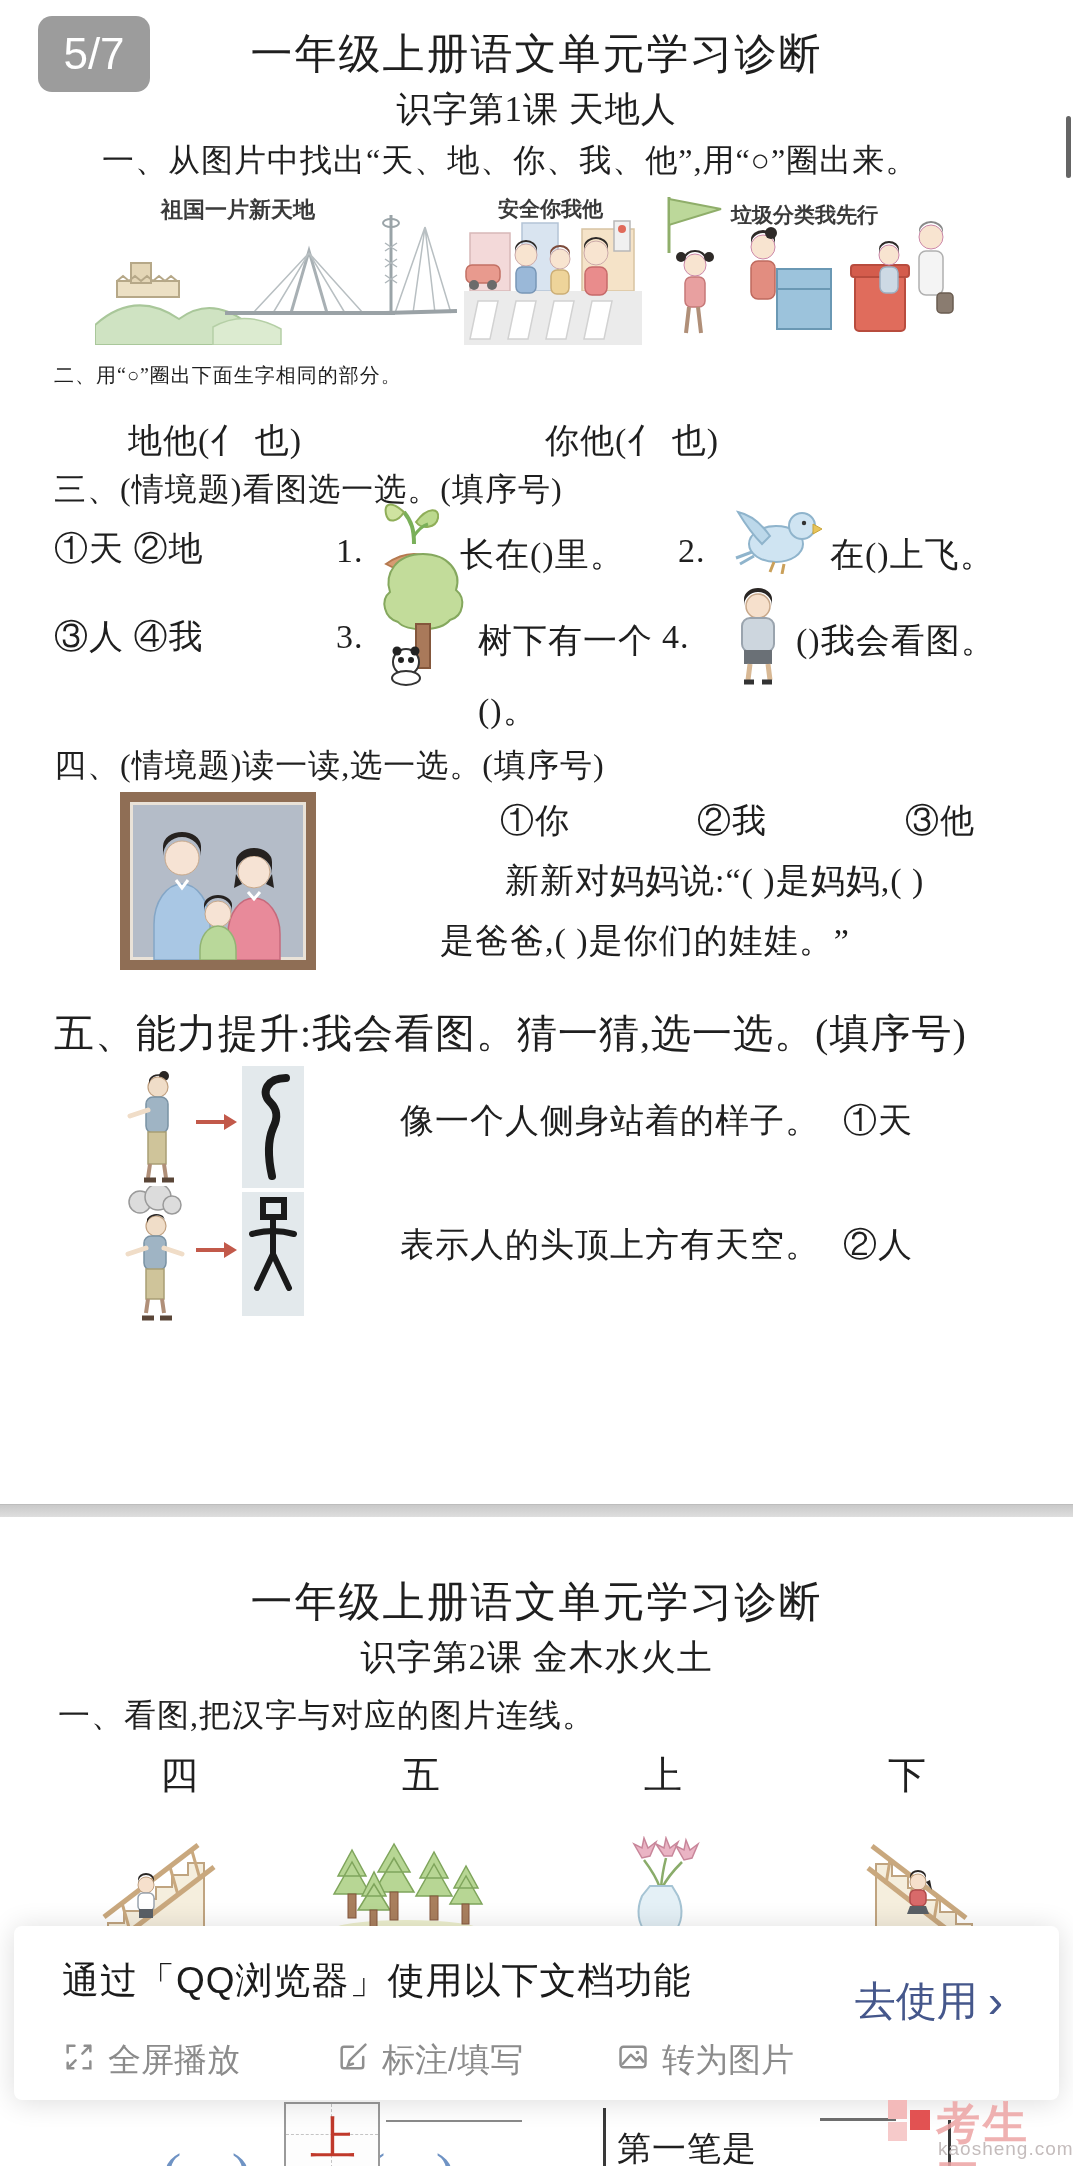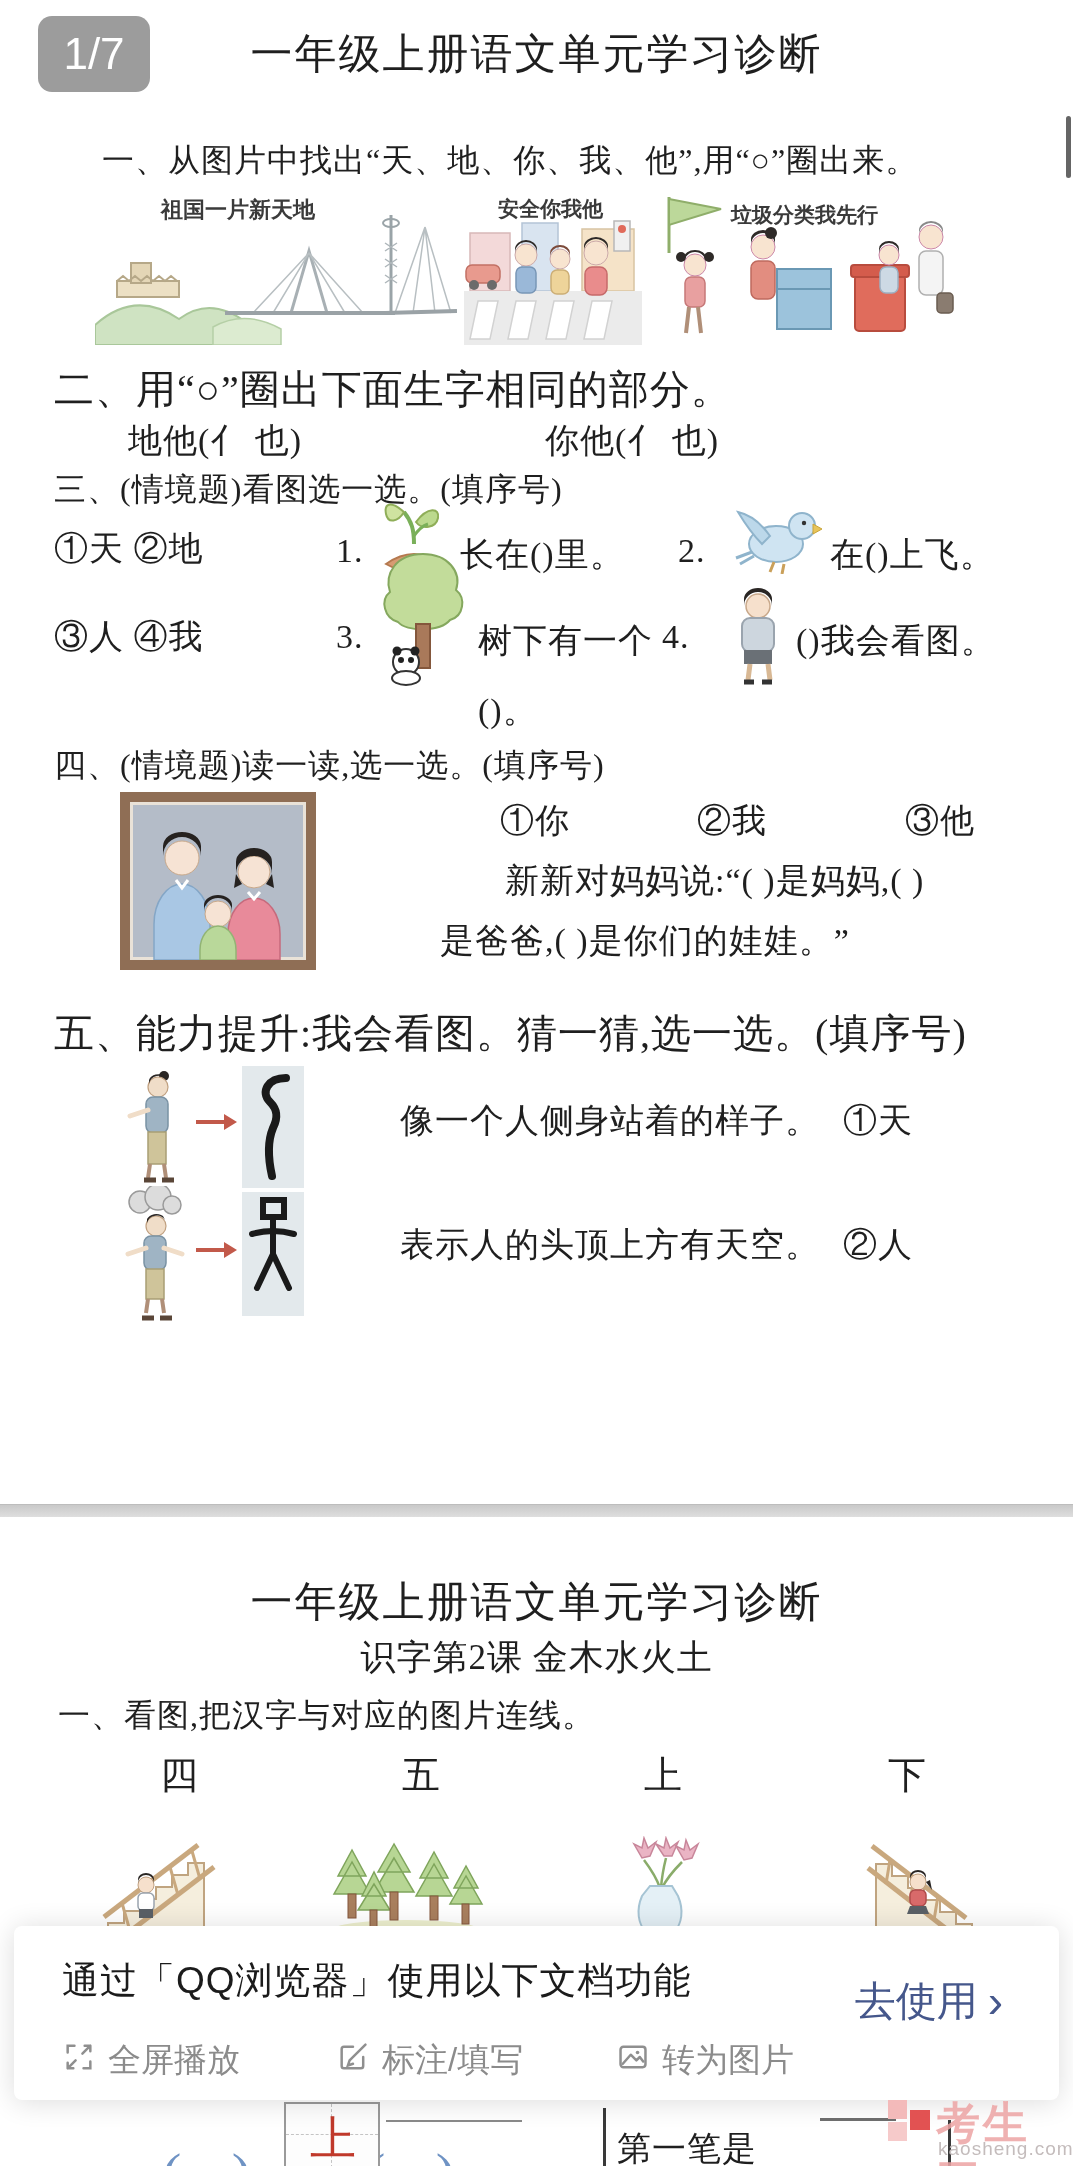--- a/index.html
+++ b/index.html
@@ -32,25 +32,26 @@
   .hline{background:#6f6f6f;height:3px;}
   .bracket{color:#6f93c4;font-size:58px;letter-spacing:18px;}
   .grid-cell{border:2px solid #9a9a9a;background:#fdfdfd;}
   .scrollbar{background:#4a4a4a;border-radius:3px;opacity:.85;}
 </style>
 </head>
 <body>
 
 <div class="canvas">
 
-  <div class="abs badge" style="left:38px;top:16px;width:112px;height:76px;">1/7</div>
+  <div class="abs badge" style="left:38px;top:16px;width:112px;height:76px;">5/7</div>
 
   <div class="abs scrollbar" style="left:1066px;top:116px;width:5px;height:62px;"></div>
 
   <div class="abs ctr doc" style="top:26px;font-size:42px;letter-spacing:2px;">一年级上册语文单元学习诊断</div>
+  <div class="abs ctr doc" style="top:86px;font-size:35px;">识字第1课 天地人</div>
 
   <div class="abs doc" style="left:54px;top:139px;font-size:32px;margin-left:48px;">一、从图片中找出“天、地、你、我、他”,用“○”圈出来。</div>
 
   <div class="abs illus" style="left:95px;top:193px;width:362px;height:152px;">
     <div class="abs cap" style="left:66px;top:2px;font-size:22px;">祖国一片新天地</div>
     <svg width="362" height="152" viewBox="0 0 362 152">
       <path d="M0,132 Q40,96 84,126 Q116,102 152,130 L152,152 L0,152 Z" fill="#cfe3c2" stroke="#a9c79a" stroke-width="2"></path>
       <path d="M118,134 Q150,116 186,136 L186,152 L118,152 Z" fill="#dcebd0" stroke="#b5cfa6" stroke-width="1.5"></path>
       <rect x="22" y="88" width="62" height="16" fill="#ece0c4" stroke="#b6a888" stroke-width="2"></rect>
       <rect x="36" y="70" width="20" height="20" fill="#e4d6b6" stroke="#b6a888" stroke-width="2"></rect>
@@ -113,21 +114,21 @@
       <circle cx="230" cy="62" r="10" fill="#f8e4d0" stroke="#c8a" stroke-width="1"></circle>
       <path d="M220,60 a10,10 0 0,1 20,0 l0,-4 a10,8 0 0,0 -20,0 Z" fill="#2e2a28"></path>
       <rect x="221" y="74" width="18" height="26" rx="6" fill="#cdd9e4" stroke="#9cb0c2" stroke-width="1.5"></rect>
       <circle cx="272" cy="44" r="12" fill="#f8e4d0" stroke="#c8a" stroke-width="1"></circle>
       <path d="M260,42 a12,12 0 0,1 24,0 l0,-5 a12,9 0 0,0 -24,0 Z" fill="#8a8a8a"></path>
       <rect x="260" y="58" width="24" height="44" rx="7" fill="#f4f4f4" stroke="#b0b0b0" stroke-width="1.5"></rect>
       <rect x="278" y="100" width="16" height="20" rx="4" fill="#8a7c70" stroke="#6a5c50" stroke-width="1.5"></rect>
     </svg>
   </div>
 
-  <div class="abs doc" style="left:54px;top:362px;font-size:40px;">二、用“○”圈出下面生字相同的部分。</div>
+  <div class="abs doc" style="left:54px;top:362px;font-size:20px;">二、用“○”圈出下面生字相同的部分。</div>
   <div class="abs doc" style="left:128px;top:418px;font-size:34px;">地他(亻 也)</div>
   <div class="abs doc" style="left:545px;top:418px;font-size:34px;">你他(亻 也)</div>
 
   <div class="abs doc" style="left:54px;top:468px;font-size:32px;">三、(情境题)看图选一选。(填序号)</div>
   <div class="abs doc" style="left:54px;top:526px;font-size:34px;">①天  ②地</div>
   <div class="abs doc" style="left:54px;top:614px;font-size:34px;">③人  ④我</div>
 
   <div class="abs doc" style="left:336px;top:532px;font-size:34px;">1.</div>
   <div class="abs illus" style="left:376px;top:496px;width:76px;height:84px;">
     <svg width="76" height="84" viewBox="0 0 76 84">

